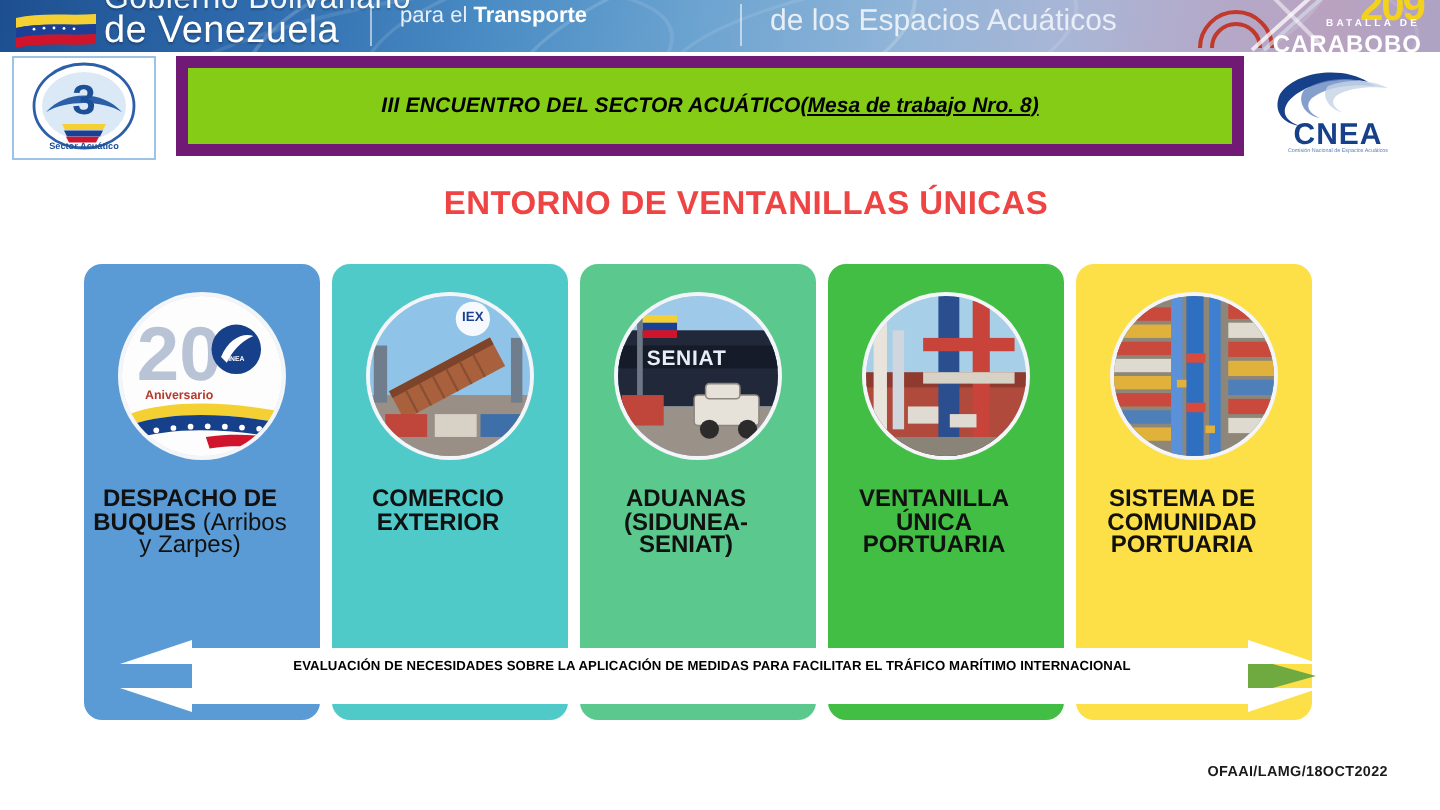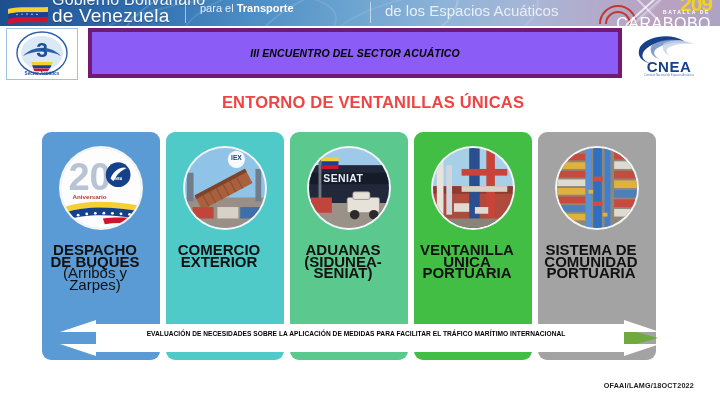--- a/index.html
+++ b/index.html
@@ -75,36 +75,36 @@
   #carabobo .year {
     position: absolute; right: 4px; top: -8px;
     color: #f2d21c; font-size: 21px; font-weight: 700; letter-spacing: -1px;
   }
   #carabobo .bat {
     position: absolute; right: 6px; top: 9px;
     color: #ffffff; font-size: 5px; font-weight: 700; letter-spacing: 1.6px;
   }
   #carabobo .cbo {
     position: absolute; right: 5px; top: 15px;
-    color: #ffffff; font-size: 16px; font-weight: 400; letter-spacing: 0.5px;
+    color: #ffffff; font-size: 12px; font-weight: 700; letter-spacing: 0.5px;
   }
 
   
   #logo-left {
     position: absolute; left: 6px; top: 28px;
     width: 72px; height: 52px;
     border: 1px solid #9dc3e6;
     background: #ffffff;
     display: flex; align-items: center; justify-content: center;
   }
   #title-box {
     position: absolute; left: 88px; top: 28px;
     width: 534px; height: 50px;
-    border: 4px solid #701a75;
-    background: #8b5cf6;
+    border: 6px solid #701a75;
+    background: #84cc16;
     display: flex; flex-direction: row;
     align-items: center; justify-content: center;
     text-align: center;
   }
   #title-box .t1 {
     font-size: 10.5px; font-weight: 700; font-style: italic;
     color: #000; line-height: 13px; letter-spacing: .1px;
   }
   #title-box .t2 {
     font-size: 10.5px; font-weight: 700; font-style: italic;
@@ -146,21 +146,21 @@
     width: 84px; height: 84px;
     border-radius: 50%;
     overflow: hidden;
     border: 2px solid rgba(255,255,255,0.75);
     background: #cfd8e3;
   }
   .card .photo svg { display:block; width:100%; height:100%; }
   .card .caption {
     position: absolute; left: 4px; right: 16px; top: 112px;
     text-align: center;
-    font-size: 15px; font-weight: 700; color: #111;
+    font-size: 12px; font-weight: 700; color: #111;
     line-height: 11.5px;
   }
   .card .caption .reg { font-weight: 400; }
 
   
   #arrow-band {
     position: absolute; left: 60px; top: 318px;
     width: 600px; height: 40px;
     pointer-events: none;
   }
@@ -242,20 +242,21 @@
       <text x="31" y="26" font-family="Liberation Sans, sans-serif" font-size="21" font-weight="700" fill="#1c4f96" text-anchor="middle">3</text>
       <path d="M20 31 h22 l-1.5 3 h-19 Z" fill="#f5d033"></path>
       <path d="M21 34.2 h19.5 l-1.5 3 h-16.5 Z" fill="#1b3f94"></path>
       <path d="M22 37.4 h16.5 l-1.5 2.8 h-13.5 Z" fill="#cf142b"></path>
       <text x="31" y="43.5" font-family="Liberation Sans, sans-serif" font-size="4.6" font-weight="700" fill="#1c4f96" text-anchor="middle">Sector Acuático</text>
     </svg>
   </div>
 
   <div id="title-box">
     <div class="t1">III ENCUENTRO DEL SECTOR ACUÁTICO</div>
+    <div class="t2">(Mesa de trabajo Nro. 8)</div>
   </div>
 
   <div id="logo-right">
     <svg width="74" height="46" viewBox="0 0 74 46">
       <path d="M8 16 C16 4 40 2 52 10 C40 7 20 10 12 20 C8 26 12 30 18 32 C10 31 4 25 8 16 Z" fill="#17408b"></path>
       <path d="M20 14 C30 7 46 7 56 12 C45 11 32 12 24 18 C20 22 23 26 28 28 C21 27 16 20 20 14 Z" fill="#5b7fb9" opacity=".75"></path>
       <path d="M32 12 C42 8 54 9 62 13 C52 12 42 13 36 17 C33 20 35 23 39 25 C33 24 28 17 32 12 Z" fill="#c6d3e6" opacity=".8"></path>
       <text x="37" y="41" font-family="Liberation Sans, sans-serif" font-size="15" font-weight="700" fill="#17408b" text-anchor="middle" letter-spacing="0.5">CNEA</text>
       <text x="37" y="45.2" font-family="Liberation Sans, sans-serif" font-size="2.7" fill="#5b7fb9" text-anchor="middle">Comisión Nacional de Espacios Acuáticos</text>
     </svg>
@@ -373,21 +374,21 @@
           </g>
           <rect x="0" y="74" width="84" height="10" fill="#8a8378"></rect>
         </svg>
       </div>
       <div class="caption">
         <span>VENTANILLA ÚNICA PORTUARIA</span>
         <span class="reg"></span>
       </div>
     </div>
 
-    <div class="card" style="left:496px;background:#a3a3a3">
+    <div class="card" style="left:496px;background:#fde047">
       <div class="photo">
         <svg viewBox="0 0 84 84">
           <rect width="84" height="84" fill="#8d8679"></rect>
           <g>
             <rect x="0" y="6" width="30" height="7" fill="#c94a3c"></rect>
             <rect x="0" y="15" width="30" height="7" fill="#e0b23c"></rect>
             <rect x="0" y="24" width="30" height="7" fill="#c94a3c"></rect>
             <rect x="0" y="33" width="30" height="7" fill="#dedad0"></rect>
             <rect x="0" y="42" width="30" height="7" fill="#e0b23c"></rect>
             <rect x="0" y="51" width="30" height="7" fill="#c94a3c"></rect>

